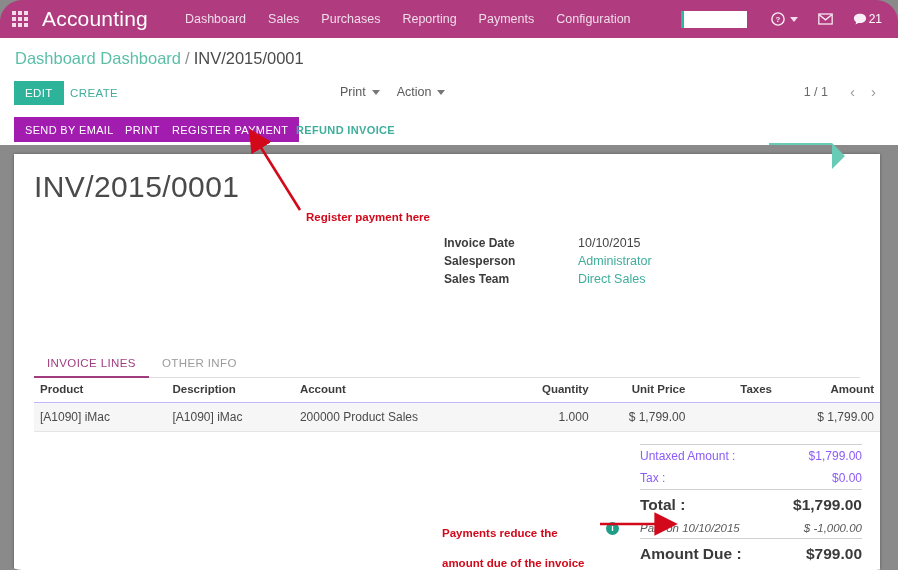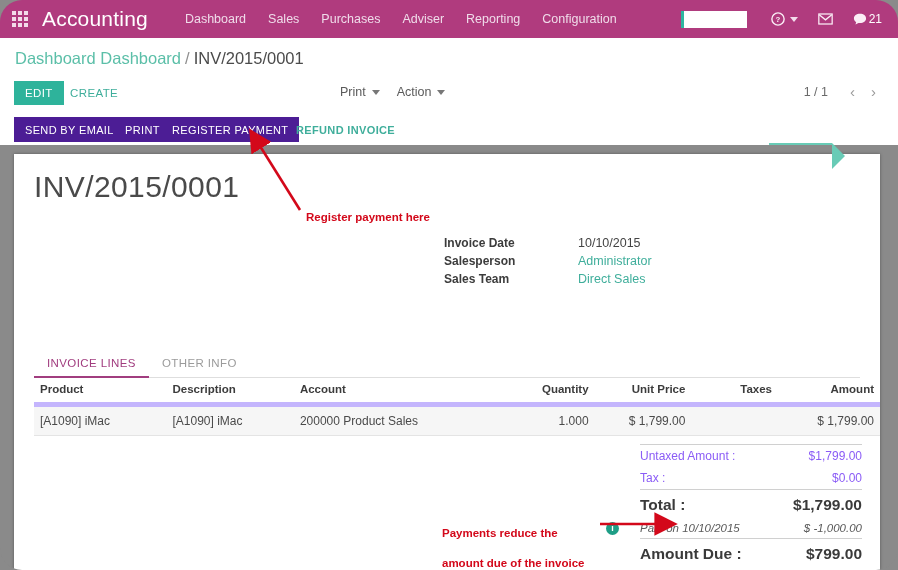--- a/index.html
+++ b/index.html
@@ -157,21 +157,21 @@
   }
 
   
   .btnbar {
     position: absolute; left: 0; top: 79px;
     width: 898px; height: 28px;
   }
   .obtn {
     position: absolute; top: 0;
     height: 25px;
-    background: #4c1d95;
+    background: #a21caf;
     color: #ffffff;
     font-size: 11px;
     letter-spacing: .35px;
     border: none;
     padding: 0 11px;
     cursor: pointer;
     font-family: "Liberation Sans", sans-serif;
   }
   .obtn.flat {
     background: transparent;
@@ -271,21 +271,21 @@
     width: 846px;
     border-collapse: collapse;
     font-size: 12px;
   }
   .lines th {
     text-align: left;
     color: #3c3c3c;
     font-weight: bold;
     font-size: 11.5px;
     padding: 6px 6px 7px 6px;
-    border-bottom: 5px solid #c4b5fd;
+    border-bottom: 1px solid #c4b5fd;
     white-space: nowrap;
   }
   .lines th.r, .lines td.r { text-align: right; }
   .lines td {
     color: #4a4a4a;
     padding: 7px 6px;
     background: #f6f6f6;
     border-bottom: 1px solid #e4e4e4;
     white-space: nowrap;
   }
@@ -359,22 +359,22 @@
           <i></i>
           <i></i>
           <i></i>
       </div>
     </div>
     <div class="brand">Accounting</div>
     <div class="navmenu">
       <a>Dashboard</a>
       <a>Sales</a>
       <a>Purchases</a>
-      <a>Adviser</a>
       <a>Reporting</a>
+      <a>Payments</a>
       <a>Configuration</a>
     </div>
     <div class="nav-right">
       <div class="nav-userbox"></div>
       <div class="nav-ico">
         <svg width="14" height="14" viewBox="0 0 16 16">
           <circle cx="8" cy="8" r="7" fill="none" stroke="#fbeef6" stroke-width="1.6"></circle>
           <text x="8" y="11.6" font-size="9" font-weight="bold" text-anchor="middle" fill="#fbeef6" font-family="Liberation Sans, sans-serif">?</text>
         </svg>
         <span class="caret-down"></span>

